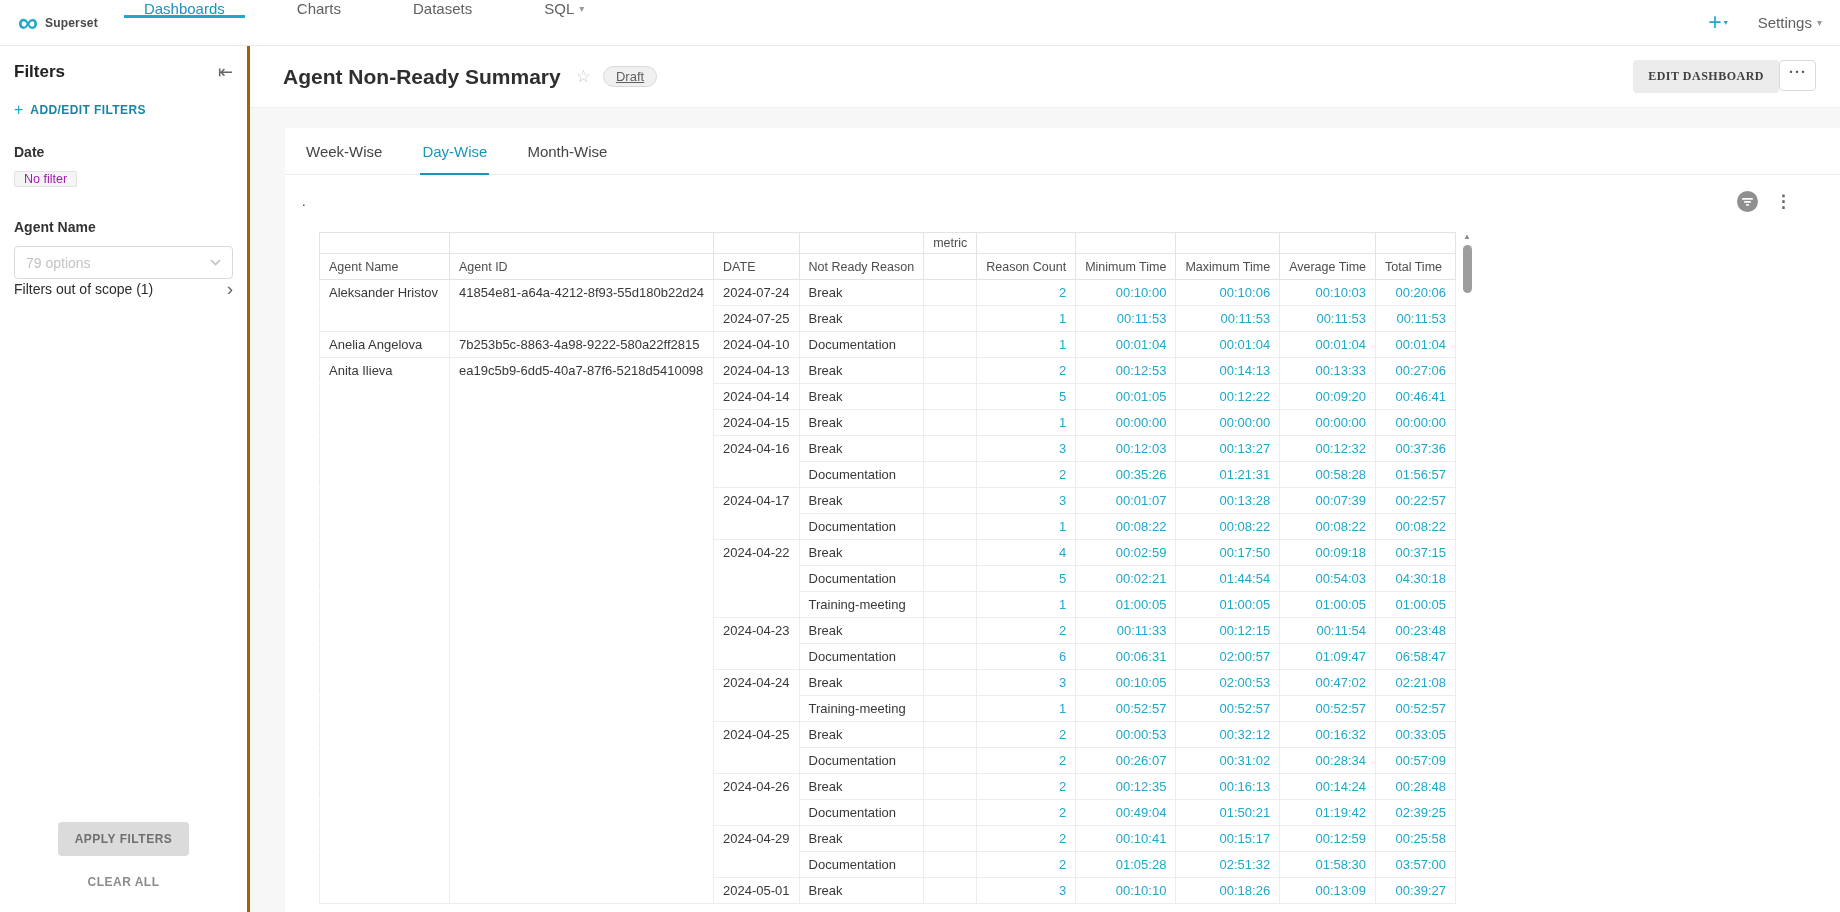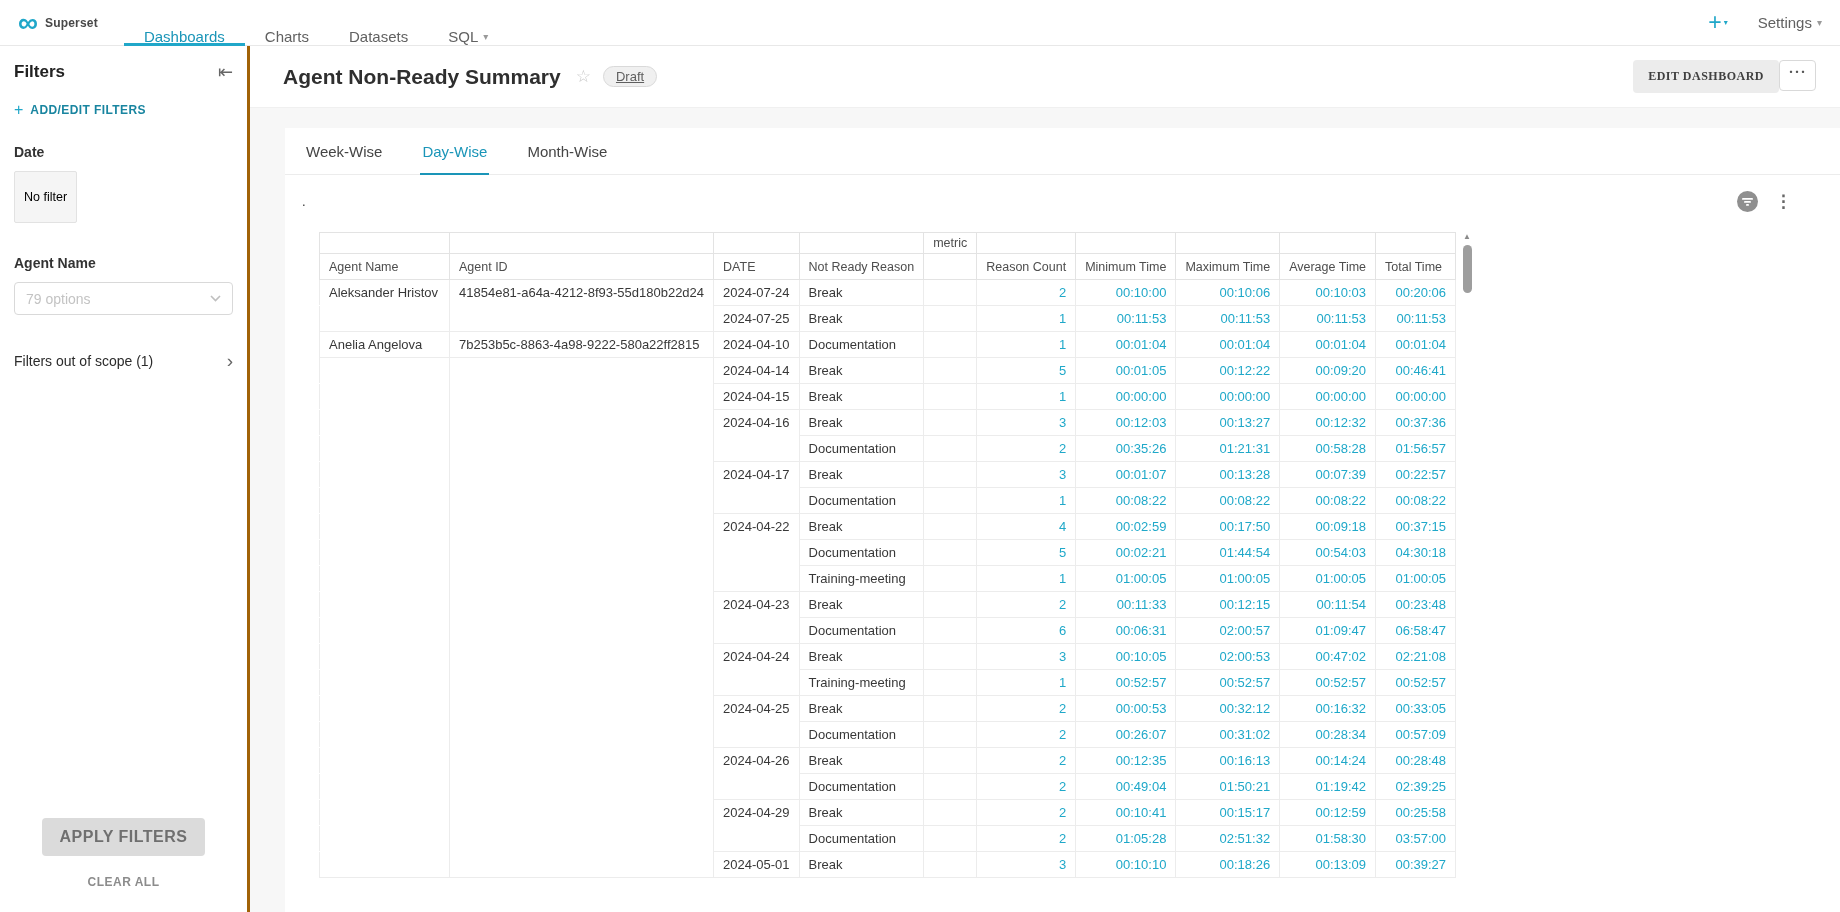--- a/index.html
+++ b/index.html
@@ -7,21 +7,21 @@
   html,body { margin:0; padding:0; width:1840px; height:912px; overflow:hidden;
               background:#f7f7f7; font-family:"Liberation Sans", sans-serif; }
   .app { width:1840px; height:912px; display:flex; flex-direction:column; }
 
   
   .navbar { height:46px; background:#fff; border-bottom:1px solid #e8e8e8;
             display:flex; align-items:stretch; padding:0 18px; flex:0 0 auto; }
   .brand { display:flex; align-items:center; margin-right:26px; cursor:pointer; }
   .logo { font-size:28px; line-height:1; color:#20a7c9; font-weight:bold; }
   .brand-text { font-size:12px; font-weight:700; color:#484848; margin-left:7px; letter-spacing:.2px; }
-  .nav { display:flex; align-items:flex-end; }
+  .nav { display:flex; align-items:flex-start;gap:32px; }
   .nav-item { display:flex; align-items:center; padding:0 20px; font-size:15px; color:#616161;
               text-decoration:none; position:relative; cursor:pointer; }
   .nav-item.active { color:#1a95b8; }
   .nav-item.active::after { content:""; position:absolute; left:0; right:0; bottom:-1px; height:3px; background:#20a7c9; }
   .caret { font-size:10px; color:#9a9a9a; margin-left:5px; }
   .nav-right { margin-left:auto; display:flex; align-items:center; gap:30px; }
   .plus-btn { display:flex; align-items:center; cursor:pointer; text-decoration:none; }
   .plus-glyph { font-size:23px; color:#20a7c9; line-height:1; font-weight:400; }
   .plus-btn .caret { color:#20a7c9; font-size:8px; margin-left:2px; }
   .settings { display:flex; align-items:center; font-size:15px; color:#616161; cursor:pointer; text-decoration:none; }
@@ -34,29 +34,29 @@
              display:flex; flex-direction:column; padding:16px 14px 18px 14px; }
   .sb-head { display:flex; align-items:center; justify-content:space-between; }
   .sb-title { font-size:17px; font-weight:600; color:#222; }
   .collapse { font-size:18px; color:#666; cursor:pointer; line-height:1; }
   .add-filters { margin-top:20px; display:flex; align-items:center; gap:7px; cursor:pointer; text-decoration:none; }
   .af-plus { color:#20a7c9; font-size:16px; line-height:1; }
   .af-label { color:#1985a0; font-size:12px; font-weight:700; letter-spacing:.4px; }
   .f-label { margin-top:26px; font-size:14px; font-weight:600; color:#333; }
   .f-label.mt { margin-top:32px; }
   .pill { margin-top:11px; align-self:flex-start; background:#f5f5f5; border:1px solid #e2e2e2;
-          border-radius:2px; padding:18px 9px; font-size:12.5px; color:#000000; cursor:pointer; }
+          border-radius:2px; padding:0 9px; font-size:12.5px; color:#a21caf; cursor:pointer; }
   .select { margin-top:11px; height:33px; border:1px solid #d9d9d9; border-radius:4px; background:#fff;
             display:flex; align-items:center; justify-content:space-between; padding:0 11px; cursor:pointer; }
   .select .ph { font-size:14px; color:#c3c3c3; }
-  .oos { margin-top:36px; display:flex; align-items:center; justify-content:space-between;
+  .oos { display:flex; align-items:center; justify-content:space-between;
          font-size:14px; color:#2b2b2b; cursor:pointer; }
   .oos .chev { font-size:19px; color:#666; line-height:1; }
   .sb-spacer { flex:1; }
-  .apply { background:#dbdbdb; color:#6f6f6f; border:none; border-radius:4px; font-size:16px;
+  .apply { background:#dbdbdb; color:#6f6f6f; border:none; border-radius:4px; font-size:12px;
            font-weight:700; letter-spacing:.5px; padding:10px 17px; align-self:center; cursor:pointer;
            font-family:inherit; }
   .clear { background:none; border:none; color:#8c8c8c; font-size:12px; font-weight:700;
            letter-spacing:.5px; margin-top:18px; margin-bottom:4px; align-self:center; cursor:pointer;
            font-family:inherit; }
 
   
   .main { flex:1; display:flex; flex-direction:column; min-width:0; }
   .dash-header { background:#fff; display:flex; align-items:center; padding:14px 24px 14px 33px;
                  border-bottom:1px solid #f0f0f0; flex:0 0 auto; }
@@ -279,20 +279,32 @@
                       <td>2024-04-10</td>
                       <td>Documentation</td>
                       <td></td>
                       <td class="num">1</td>
                       <td class="num">00:01:04</td>
                       <td class="num">00:01:04</td>
                       <td class="num">00:01:04</td>
                       <td class="num">00:01:04</td>
                     </tr>
                     <tr>
+                      <td class="no-b">Anita Ilieva</td>
+                      <td class="no-b">ea19c5b9-6dd5-40a7-87f6-5218d5410098</td>
+                      <td>2024-04-13</td>
+                      <td>Break</td>
+                      <td></td>
+                      <td class="num">2</td>
+                      <td class="num">00:12:53</td>
+                      <td class="num">00:14:13</td>
+                      <td class="num">00:13:33</td>
+                      <td class="num">00:27:06</td>
+                    </tr>
+                    <tr>
                       <td class="no-b"></td>
                       <td class="no-b"></td>
                       <td>2024-04-14</td>
                       <td>Break</td>
                       <td></td>
                       <td class="num">5</td>
                       <td class="num">00:01:05</td>
                       <td class="num">00:12:22</td>
                       <td class="num">00:09:20</td>
                       <td class="num">00:46:41</td>

